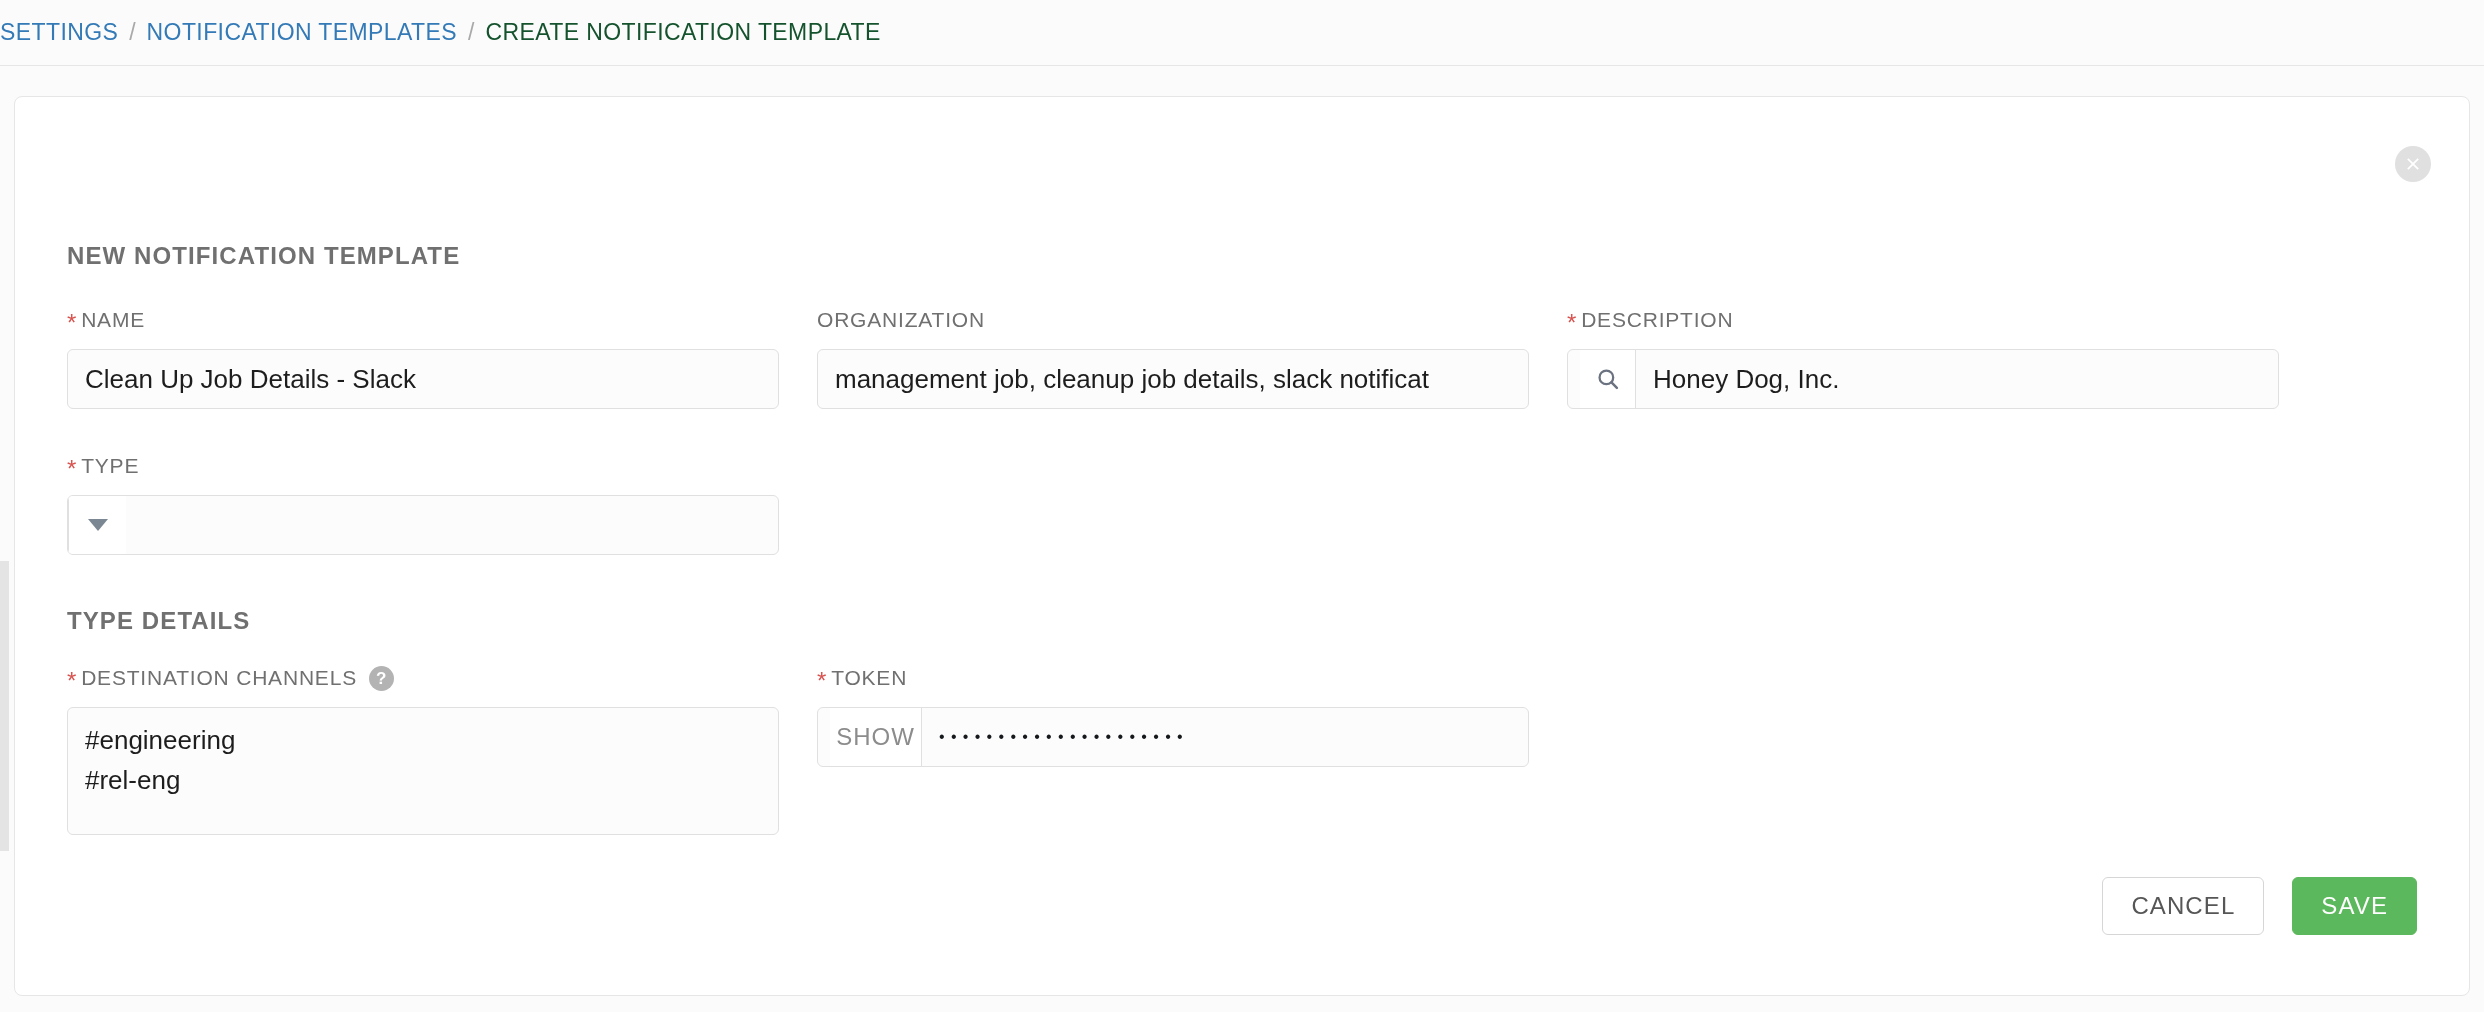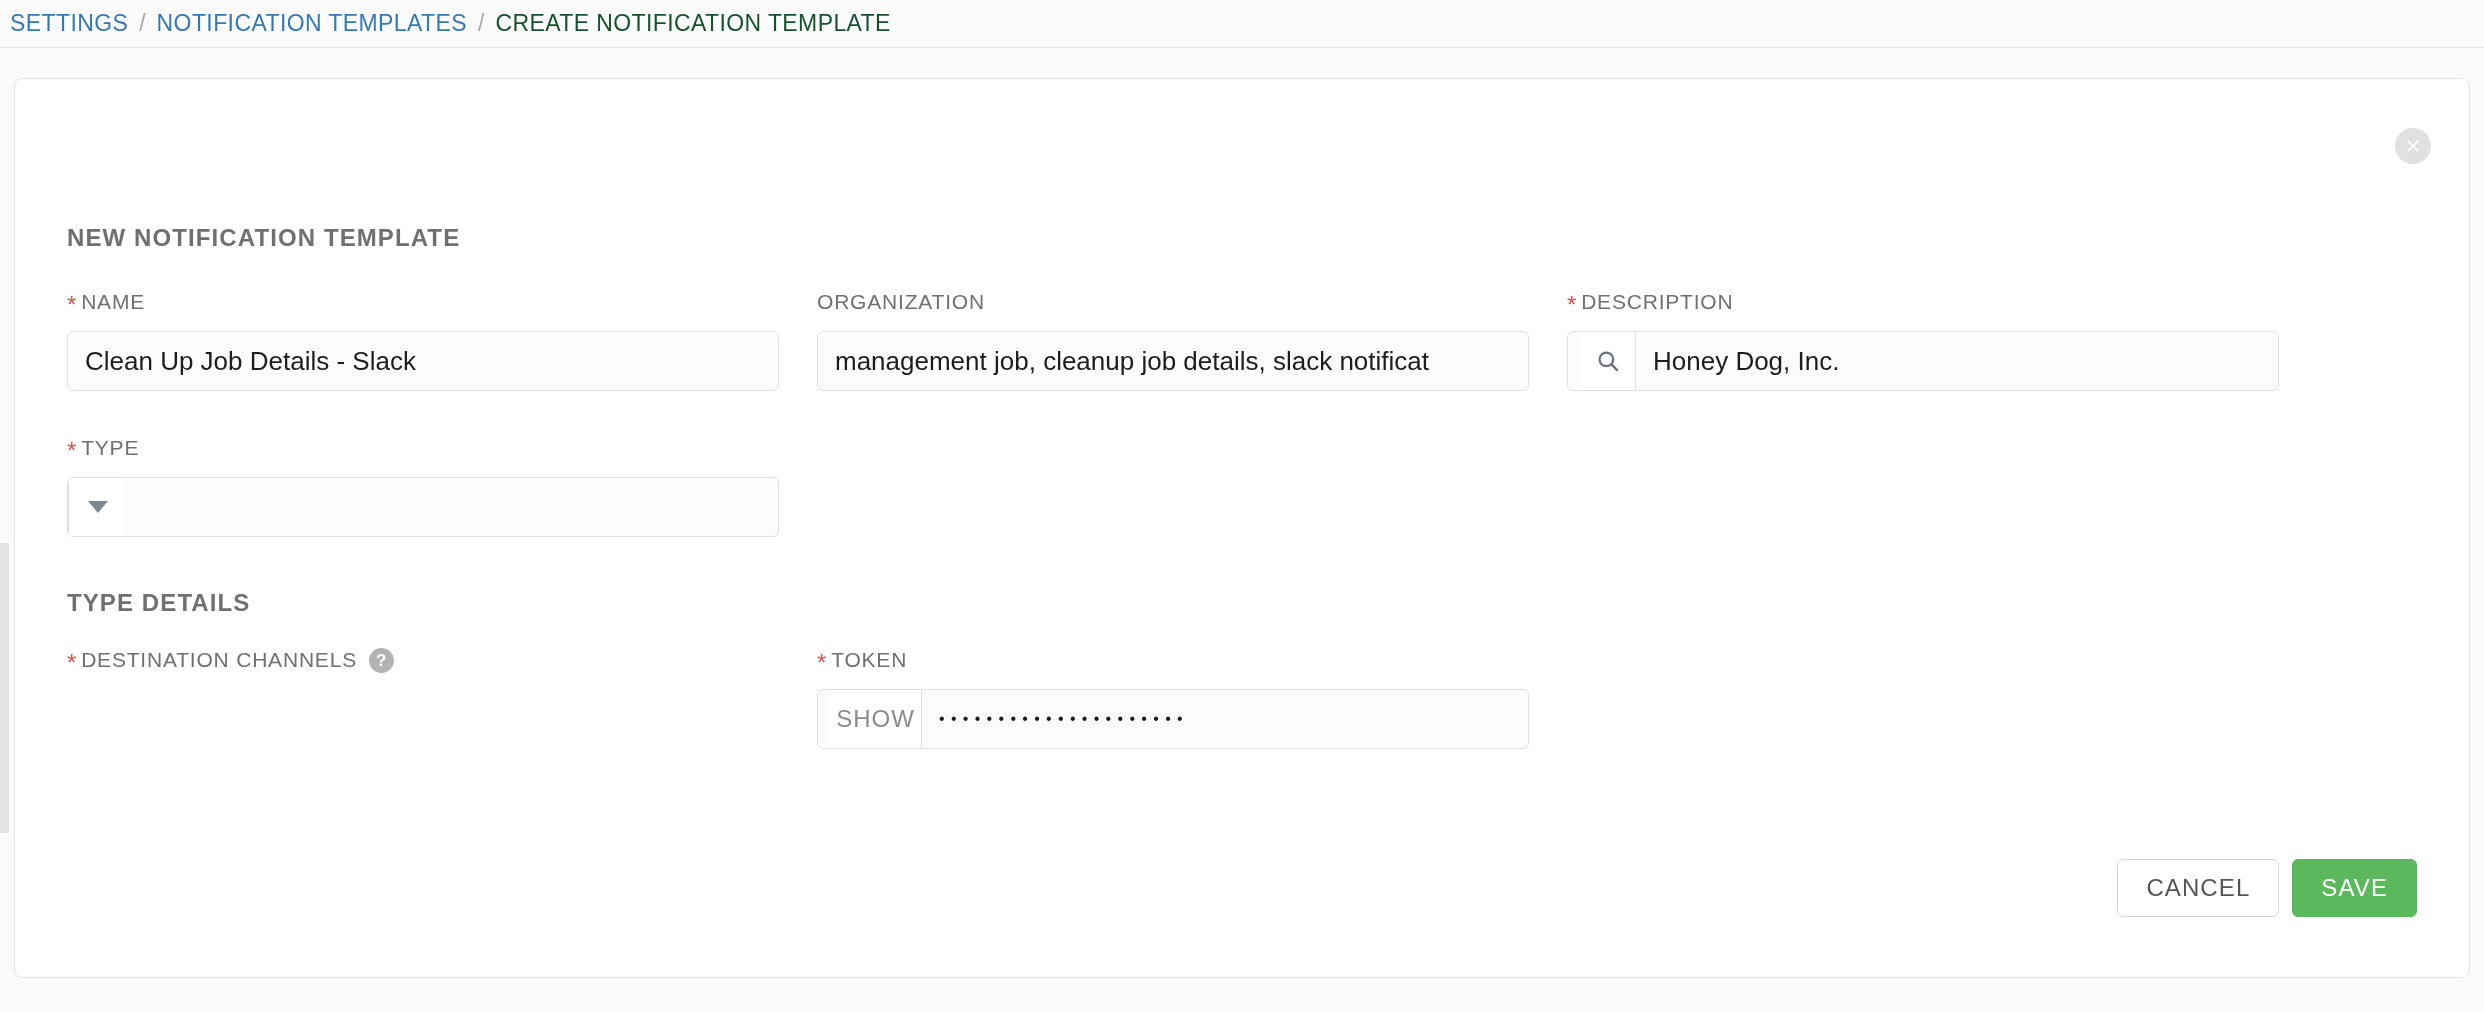--- a/index.html
+++ b/index.html
@@ -8,24 +8,24 @@
     padding: 0;
     width: 2484px;
     height: 1012px;
     background: #fbfbfb;
     font-family: "Liberation Sans", sans-serif;
     overflow: hidden;
   }
 
   
   .breadcrumb-bar {
-    height: 48px;
-    display: flex;
-    align-items: center;
-    padding-left: 10px;
+    height: 66px;
+    display: flex;
+    align-items: center;
+    padding-left: 0;
     background: #fbfbfb;
     border-bottom: 1px solid #e6e6e6;
   }
   .crumb {
     font-size: 23px;
     letter-spacing: 0.4px;
     color: #337ab7;
     text-decoration: none;
     white-space: nowrap;
   }
@@ -243,21 +243,21 @@
     overflow: hidden;
     cursor: text;
   }
 
   
   .footer {
     position: absolute;
     right: 52px;
     bottom: 60px;
     display: flex;
-    gap: 13px;
+    gap: 28px;
     align-items: center;
   }
   .btn {
     height: 58px;
     border-radius: 6px;
     font-size: 24px;
     letter-spacing: 1.1px;
     display: flex;
     align-items: center;
     justify-content: center;
@@ -361,20 +361,22 @@
       <div class="section-heading" style="margin-top:52px;">TYPE DETAILS</div>
 
       <div class="row" style="margin-top:30px;">
 
         <div class="col">
           <div class="field-label">
             <span class="req-star">*</span>
             <span>DESTINATION CHANNELS</span>
             <span class="help-icon">?</span>
           </div>
+          <div class="textarea-box">#engineering
+#rel-eng</div>
         </div>
 
         <div class="col">
           <div class="field-label">
             <span class="req-star">*</span>
             <span>TOKEN</span>
           </div>
           <div class="input-box">
             <div class="prefix show-prefix">SHOW</div>
             <span class="masked">•••••••••••••••••••••</span>

